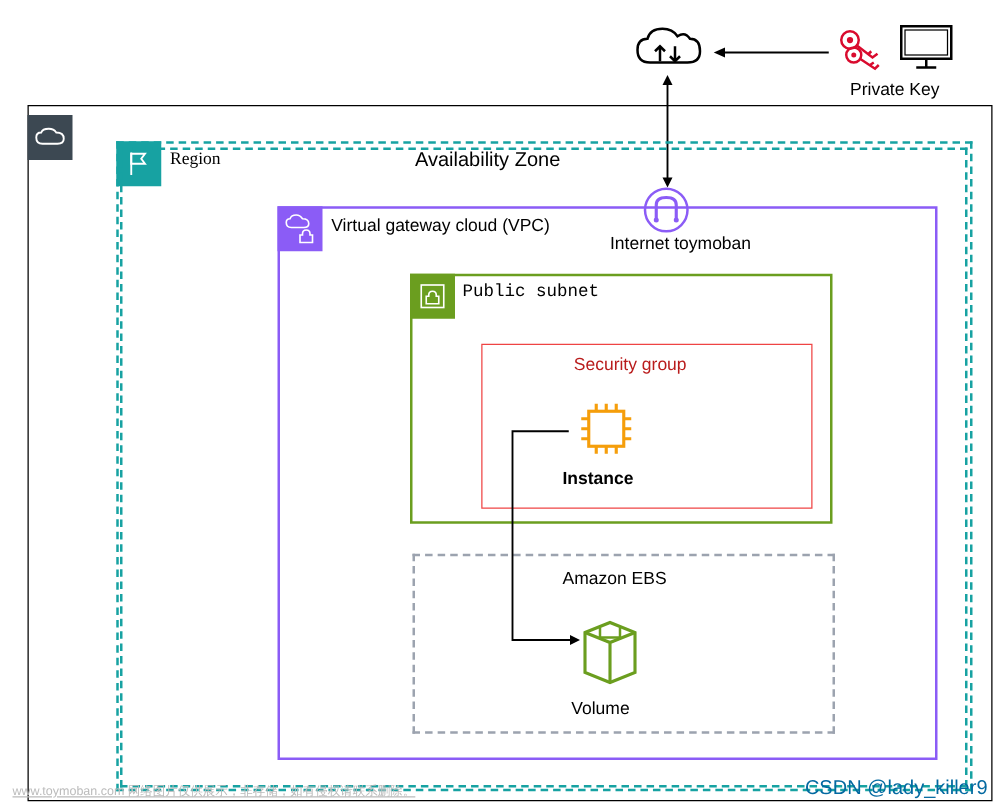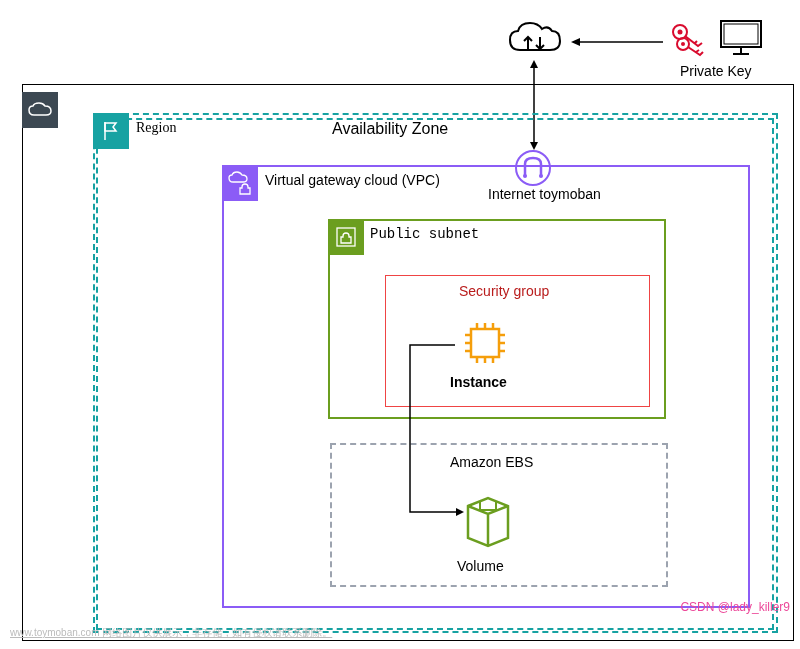--- a/index.html
+++ b/index.html
@@ -91,23 +91,23 @@
 .privkey-label { left: 680px; top: 63px; }
 .watermark {
   position: absolute;
   left: 10px; top: 626px;
   font-size: 10px;
   color: #bbb;
   text-decoration: underline;
 }
 .csdn-watermark {
   position: absolute;
-  right: 10px; top: 600px;
-  font-size: 12px;
-  color: #ec4899;
+  right: 10px; top: 622px;
+  font-size: 16px;
+  color: #0369a1;
 }
 .icon { position: absolute; display: flex; align-items: center; justify-content: center; }
 .cloud-top { left: 500px; top: 15px; }
 .key-top { left: 670px; top: 22px; }
 .monitor-top { left: 718px; top: 18px; }
 .igw-icon { left: 513px; top: 148px; }
 .cpu-icon { left: 455px; top: 313px; }
 .volume-icon { left: 460px; top: 494px; }
 .arrow-line { position: absolute; }
 </style>

